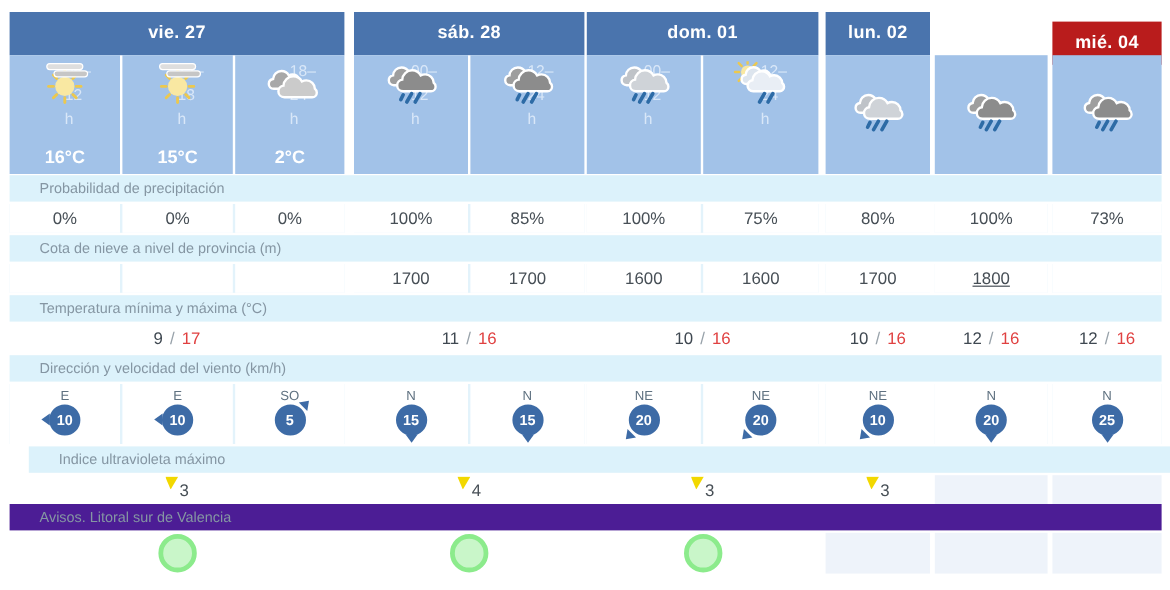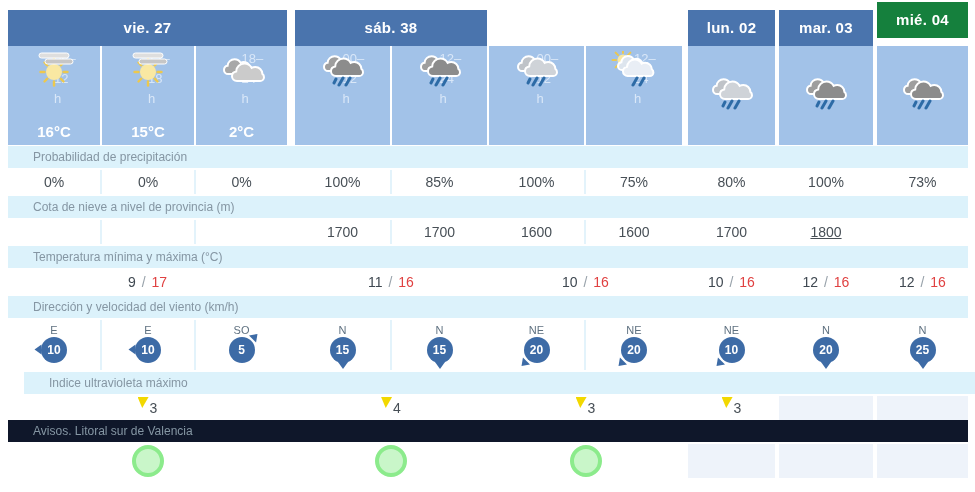--- a/index.html
+++ b/index.html
@@ -21,24 +21,24 @@
   .uv-tri{display:inline-block;width:11px;height:11px;clip-path:polygon(0 0,100% 0,42% 100%);
           vertical-align:top;margin:1px 1px 0 -13px;}
   .green-dot{width:32px;height:32px;border-radius:50%;box-sizing:border-box;margin:1px auto 0;}
   .tsep{padding:0 2px;}
 </style>
 </head>
 <body>
 
 <div id="app">
     <div class="abs day-header" style="left: 8px; top: 10px; width: 279px; height: 36px; background: rgb(74, 116, 173); line-height: 36px;">vie. 27</div>
-    <div class="abs day-header" style="left: 295px; top: 10px; width: 192px; height: 36px; background: rgb(74, 116, 173); line-height: 36px;">sáb. 38</div>
+    <div class="abs day-header" style="left: 295px; top: 10px; width: 192px; height: 36px; background: rgb(74, 116, 173); line-height: 36px;">sáb. 28</div>
+    <div class="abs day-header" style="left: 489px; top: 10px; width: 193px; height: 36px; background: rgb(74, 116, 173); line-height: 36px;">dom. 01</div>
     <div class="abs day-header" style="left: 688px; top: 10px; width: 87px; height: 36px; background: rgb(74, 116, 173); line-height: 36px;">lun. 02</div>
-    <div class="abs day-header" style="left: 779px; top: 10px; width: 94px; height: 36px; background: rgb(74, 116, 173); line-height: 36px;">mar. 03</div>
-    <div class="abs day-header" style="left: 877px; top: 2px; width: 91px; height: 36px; background: #15803d; line-height: 36px;">mié. 04</div>
+    <div class="abs day-header" style="left: 877px; top: 18px; width: 91px; height: 36px; background: #b91c1c; line-height: 36px;">mié. 04</div>
     <div class="abs sub-cell" style="left: 8px; top: 46px; width: 92px; height: 99px; background: rgb(162, 194, 232);">
       <div class="time" style="left: 0px; top: 0px; width: 0px; height: 0px; position: static; color: rgb(217, 231, 248);">06–12 h</div>
       <span class="icon-wrap" style="margin-top: 2px;"><svg width="48" height="36" viewBox="0 0 48 36">
           <line x1="33.5" y1="21.0" x2="37.5" y2="21.0" stroke="#ecc84e" stroke-width="2.4" stroke-linecap="round"></line>
           <line x1="30.7" y1="27.7" x2="33.5" y2="30.5" stroke="#ecc84e" stroke-width="2.4" stroke-linecap="round"></line>
           <line x1="24.0" y1="30.5" x2="24.0" y2="34.5" stroke="#ecc84e" stroke-width="2.4" stroke-linecap="round"></line>
           <line x1="17.3" y1="27.7" x2="14.5" y2="30.5" stroke="#ecc84e" stroke-width="2.4" stroke-linecap="round"></line>
           <line x1="14.5" y1="21.0" x2="10.5" y2="21.0" stroke="#ecc84e" stroke-width="2.4" stroke-linecap="round"></line>
           <line x1="17.3" y1="14.3" x2="14.5" y2="11.5" stroke="#ecc84e" stroke-width="2.4" stroke-linecap="round"></line>
           <line x1="24.0" y1="11.5" x2="24.0" y2="7.5" stroke="#ecc84e" stroke-width="2.4" stroke-linecap="round"></line>
@@ -240,21 +240,21 @@
       <div class="wind-dir" style="color: rgb(95, 113, 128);">N</div>
       <div class="wind-badge" style="background: rgb(61, 107, 166);"><span>25</span><span class="arrow" style="border-top: 7px solid rgb(61, 107, 166); left: 8px; bottom: -6px; transform: rotate(0deg);"></span></div>
     </div>
     <div class="abs label-strip" style="left: 24px; top: 372px; width: 960px; height: 22px; background: rgb(220, 242, 251); color: rgb(133, 150, 163);">Indice ultravioleta máximo</div>
     <div class="abs vcell" style="left: 8px; top: 396px; width: 279px; height: 24px; color: rgb(71, 79, 86);"><span class="uv-tri" style="background: rgb(242, 216, 0); margin: 1px 1px 0px 0px;"></span><span>3</span></div>
     <div class="abs vcell" style="left: 295px; top: 396px; width: 192px; height: 24px; color: rgb(71, 79, 86);"><span class="uv-tri" style="background: rgb(242, 216, 0); margin: 1px 1px 0px 0px;"></span><span>4</span></div>
     <div class="abs vcell" style="left: 489px; top: 396px; width: 193px; height: 24px; color: rgb(71, 79, 86);"><span class="uv-tri" style="background: rgb(242, 216, 0); margin: 1px 1px 0px 0px;"></span><span>3</span></div>
     <div class="abs vcell" style="left: 688px; top: 396px; width: 87px; height: 24px; color: rgb(71, 79, 86);"><span class="uv-tri" style="background: rgb(242, 216, 0); margin: 1px 1px 0px 0px;"></span><span>3</span></div>
     <div class="abs vcell" style="left: 779px; top: 396px; width: 94px; height: 24px; color: rgb(71, 79, 86); background: rgb(238, 243, 250);"></div>
     <div class="abs vcell" style="left: 877px; top: 396px; width: 91px; height: 24px; color: rgb(71, 79, 86); background: rgb(238, 243, 250);"></div>
-    <div class="abs label-strip" style="left: 8px; top: 420px; width: 960px; height: 22px; background: #0f172a; color: rgb(133, 150, 163);">Avisos. Litoral sur de Valencia</div>
+    <div class="abs label-strip" style="left: 8px; top: 420px; width: 960px; height: 22px; background: #4c1d95; color: rgb(133, 150, 163);">Avisos. Litoral sur de Valencia</div>
     <div class="abs vcell" style="left: 8px; top: 444px; width: 279px; height: 34px;">
       <div class="green-dot" style="background: rgb(201, 246, 201); border: 4px solid rgb(140, 235, 140);"></div>
     </div>
     <div class="abs vcell" style="left: 295px; top: 444px; width: 192px; height: 34px;">
       <div class="green-dot" style="background: rgb(201, 246, 201); border: 4px solid rgb(140, 235, 140);"></div>
     </div>
     <div class="abs vcell" style="left: 489px; top: 444px; width: 193px; height: 34px;">
       <div class="green-dot" style="background: rgb(201, 246, 201); border: 4px solid rgb(140, 235, 140);"></div>
     </div>
     <div class="abs vcell" style="left: 688px; top: 444px; width: 87px; height: 34px; background: rgb(238, 243, 250);"></div>

